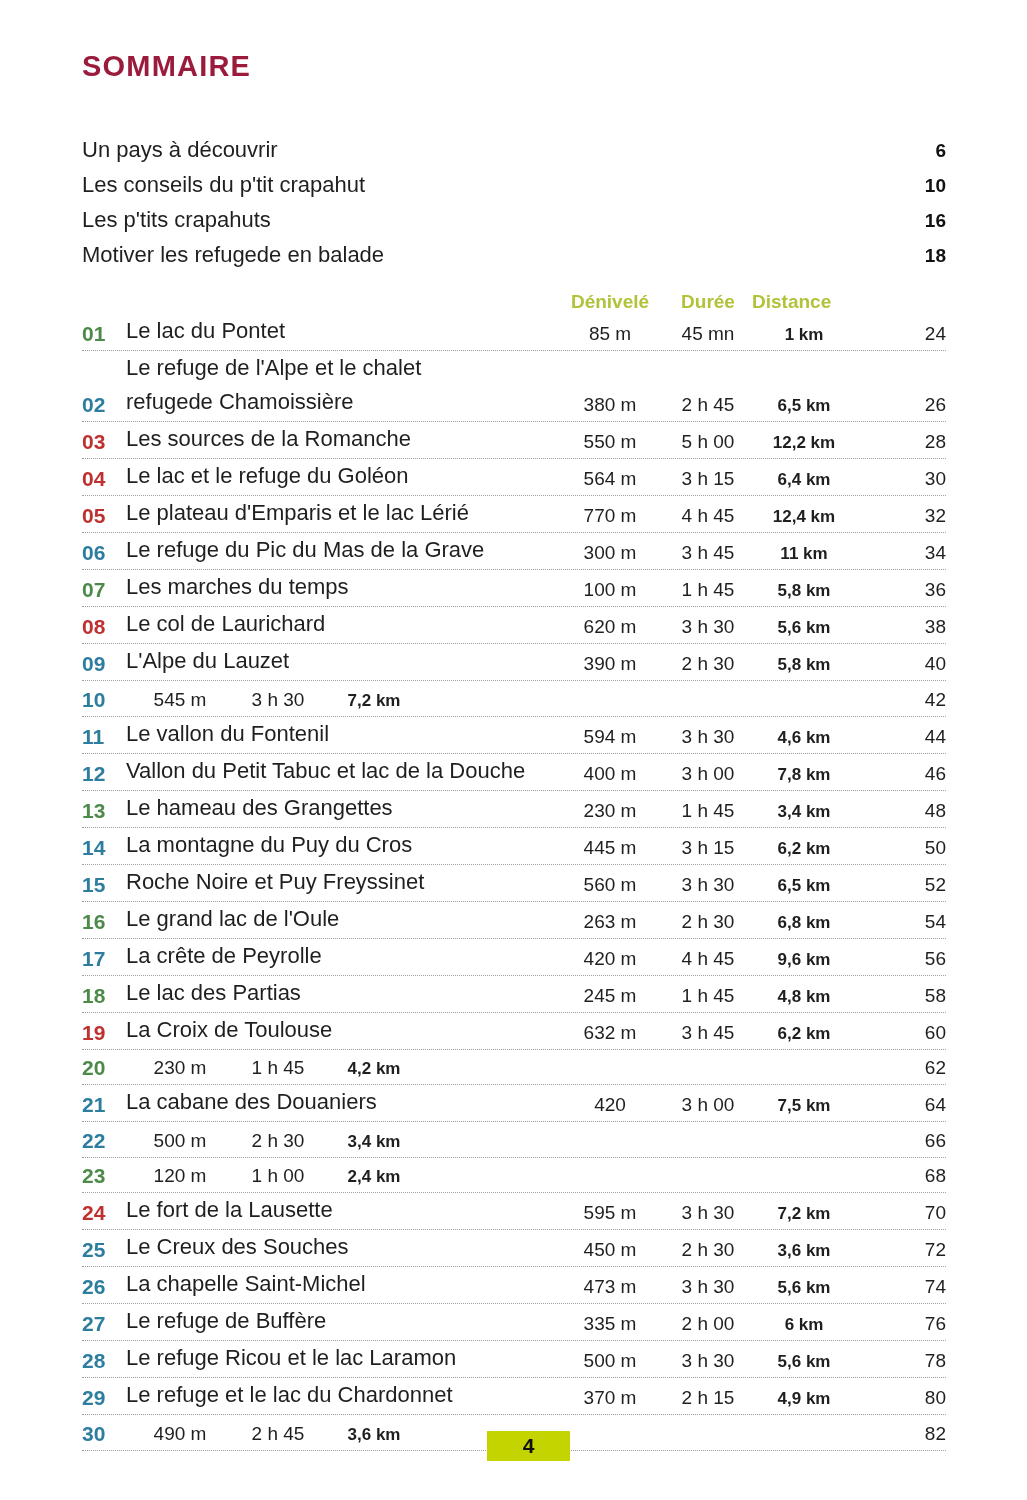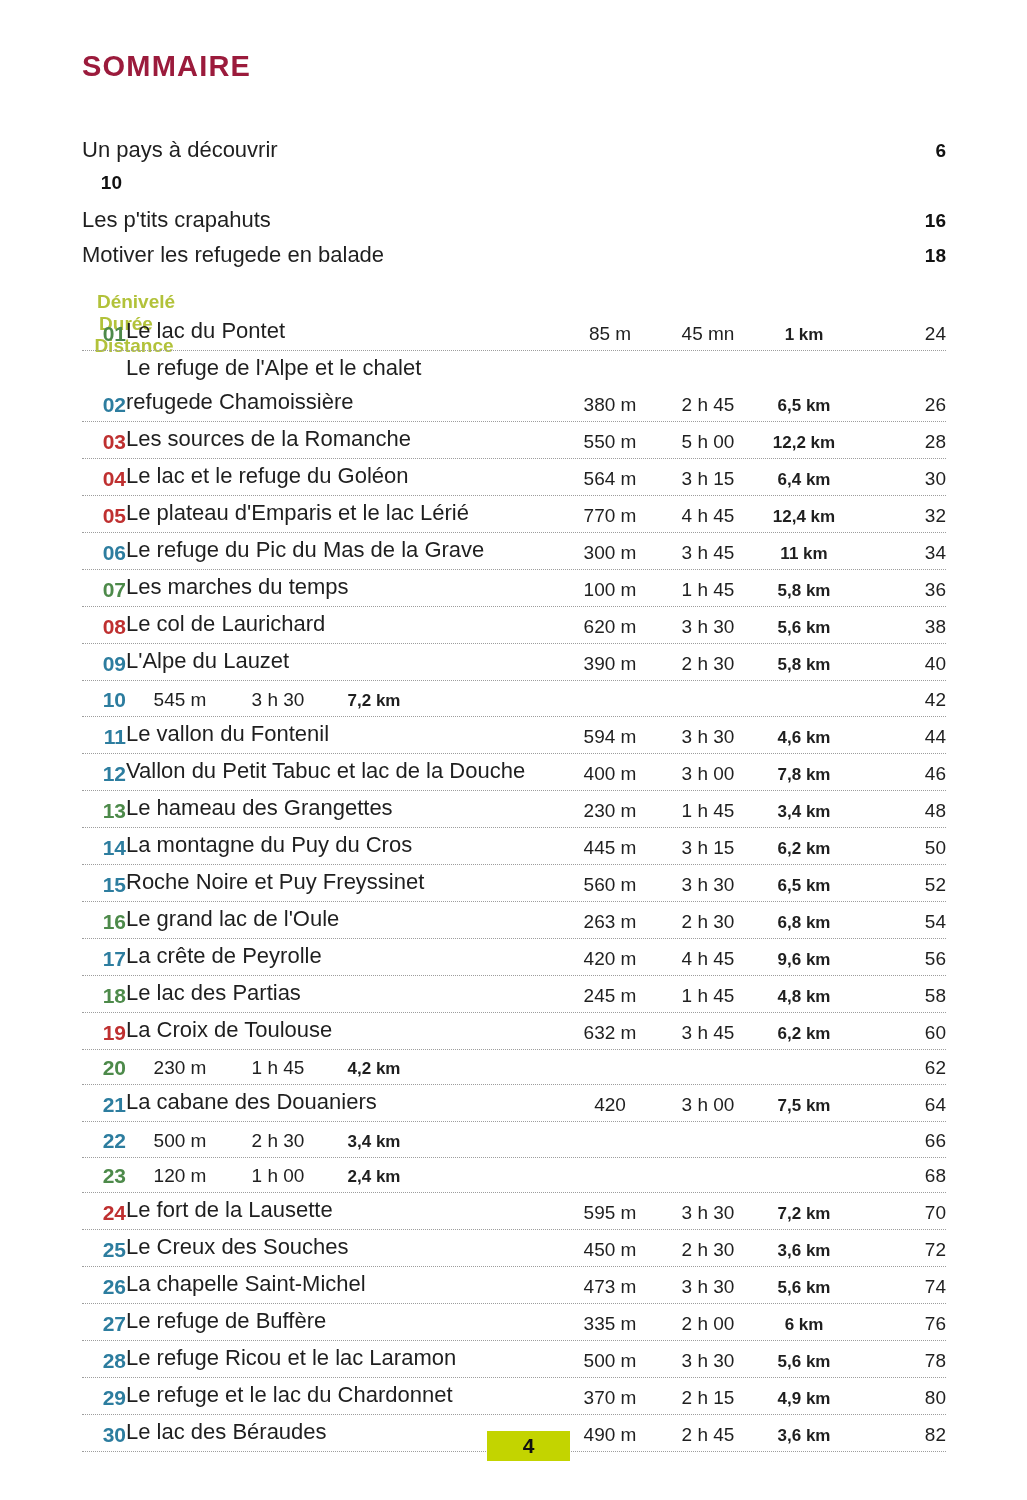--- a/index.html
+++ b/index.html
@@ -57,26 +57,25 @@
   
   .col-head {
     position: absolute;
     left: 82px;
     top: 291px;
     width: 864px;
     display: flex;
     font-size: 19px;
     font-weight: bold;
     color: #b2c23a;
-    flex-direction: column;
   }
   .ch-spacer { width: 474px; }
   .ch-den { width: 108px; text-align: center; }
   .ch-dur { width: 88px; text-align: center; }
-  .ch-dis { width: 104px; text-align: center; }
+  .ch-dis { width: 104px; }
   .ch-pg  { width: 90px; }
 
   
   .toc {
     position: absolute;
     left: 82px;
     top: 314px;
     width: 864px;
   }
   .row {
@@ -86,21 +85,21 @@
     min-height: 35.6px;
     padding-bottom: 1px;
   }
   .row.tall { min-height: 71px; }
 
   .c-num {
     width: 44px;
     flex: 0 0 44px;
     font-size: 21px;
     font-weight: bold;
-    text-align: right;
+    text-align: left;
     padding-bottom: 3px;
   }
   .c-num.green { color: #4d8a4a; }
   .c-num.blue  { color: #2d7d9f; }
   .c-num.red   { color: #bf3030; }
 
   .c-title {
     width: 430px;
     flex: 0 0 430px;
     font-size: 22px;
@@ -172,20 +171,21 @@
 <div class="page">
 
   <div class="title">SOMMAIRE</div>
 
   <div class="intro">
       <div class="intro-row">
         <span class="intro-label">Un pays à découvrir</span>
         <span class="intro-page">6</span>
       </div>
       <div class="intro-row">
+        <span class="intro-label">Les conseils du p'tit crapahut</span>
         <span class="intro-page">10</span>
       </div>
       <div class="intro-row">
         <span class="intro-label">Les p'tits crapahuts</span>
         <span class="intro-page">16</span>
       </div>
       <div class="intro-row">
         <span class="intro-label">Motiver les refugede en balade</span>
         <span class="intro-page">18</span>
       </div>
@@ -426,21 +426,20 @@
       <div class="row">
         <div class="c-num blue">29</div>
         <div class="c-title">Le refuge et le lac du Chardonnet</div>
         <div class="c-den">370 m</div>
         <div class="c-dur">2 h 15</div>
         <div class="c-dis">4,9 km</div>
         <div class="c-pg">80</div>
       </div>
       <div class="row">
         <div class="c-num blue">30</div>
-        <div class="c-title">Le lac des Béraudes</div>
         <div class="c-den">490 m</div>
         <div class="c-dur">2 h 45</div>
         <div class="c-dis">3,6 km</div>
         <div class="c-pg">82</div>
       </div>
     </div>
 
   <div class="footer">
     <span class="footer-num">4</span>
   </div>

